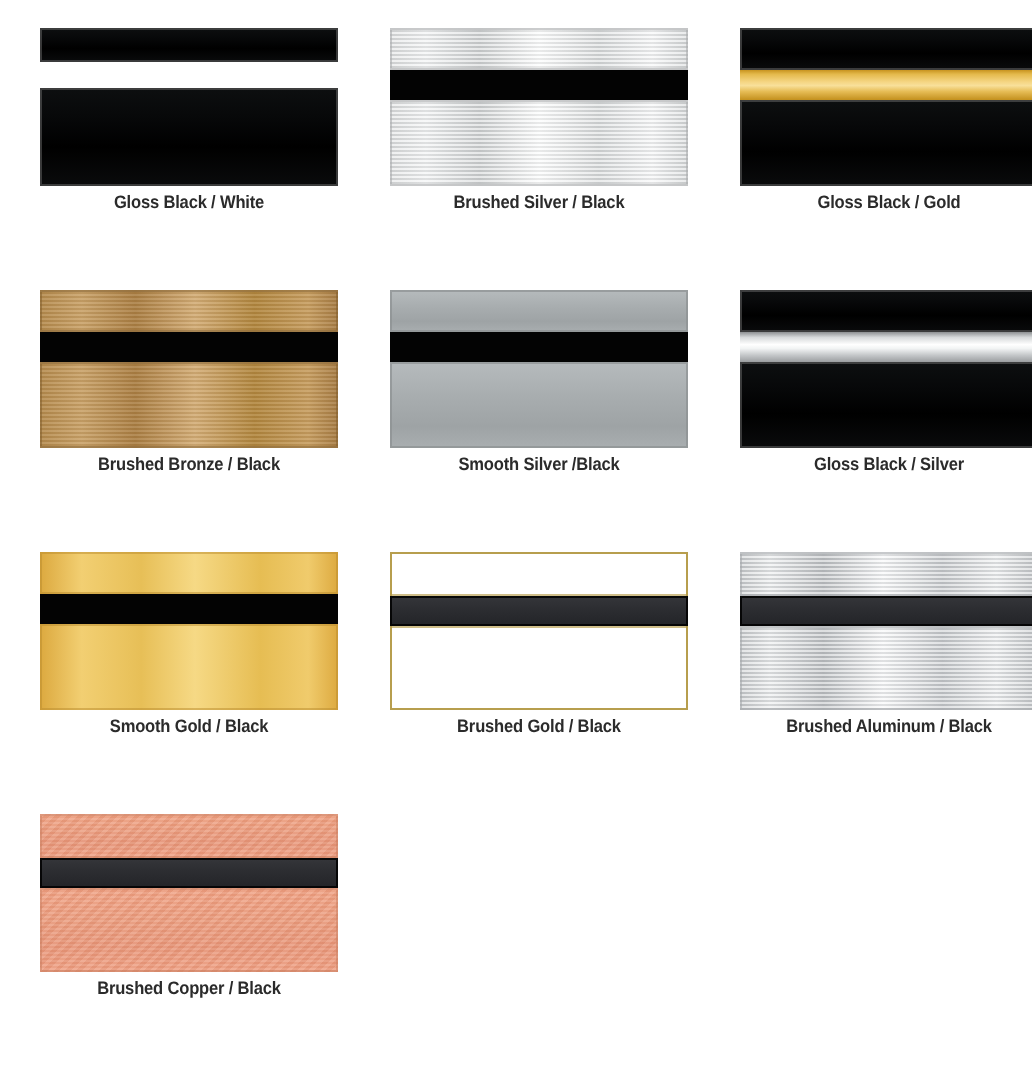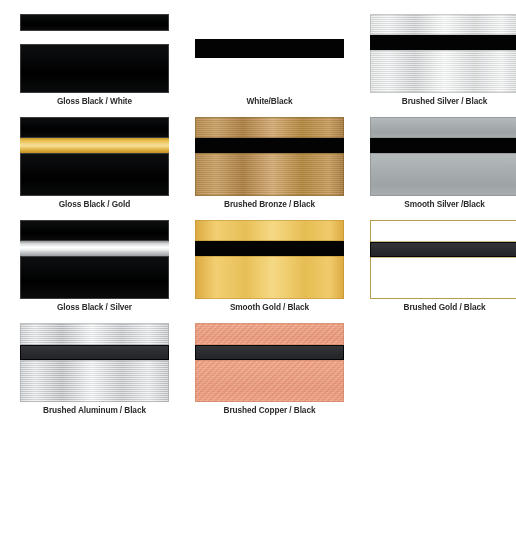--- a/index.html
+++ b/index.html
@@ -18,21 +18,21 @@
     display: grid;
     grid-template-columns: repeat(3, 167px);
     column-gap: 8px;
     row-gap: 0px;
     padding: 14px 0 0 20px;
     box-sizing: border-box;
   }
 
   .swatch-cell {
     width: 149px;
-    height: 103px;
+    height: 131px;
     position: relative;
   }
 
   .swatch {
     width: 149px;
     height: 79px;
     position: relative;
     overflow: hidden;
     display: flex;
     flex-direction: column;
@@ -234,28 +234,20 @@
 <div id="swatch-grid">
     <div class="swatch-cell">
       <div class="swatch m-gloss-black">
         <div class="band-top m-gloss-black" style="height: 22%;"></div>
         <div class="stripe m-white" style="height: 16%;"></div>
         <div class="band-bottom m-gloss-black" style="height: 62%;"></div>
       </div>
       <div class="swatch-label">Gloss Black / White</div>
     </div>
     <div class="swatch-cell">
-      <div class="swatch m-none">
-        <div class="band-top m-none" style="height: 32%;"></div>
-        <div class="stripe m-black" style="height: 24%;"></div>
-        <div class="band-bottom m-none" style="height: 44%;"></div>
-      </div>
-      <div class="swatch-label">White/Black</div>
-    </div>
-    <div class="swatch-cell">
       <div class="swatch m-brushed-silver">
         <div class="band-top m-brushed-silver" style="height: 26%;"></div>
         <div class="stripe m-black" style="height: 20%;"></div>
         <div class="band-bottom m-brushed-silver" style="height: 54%;"></div>
       </div>
       <div class="swatch-label">Brushed Silver / Black</div>
     </div>
     <div class="swatch-cell">
       <div class="swatch m-gloss-black">
         <div class="band-top m-gloss-black" style="height: 26%;"></div>

